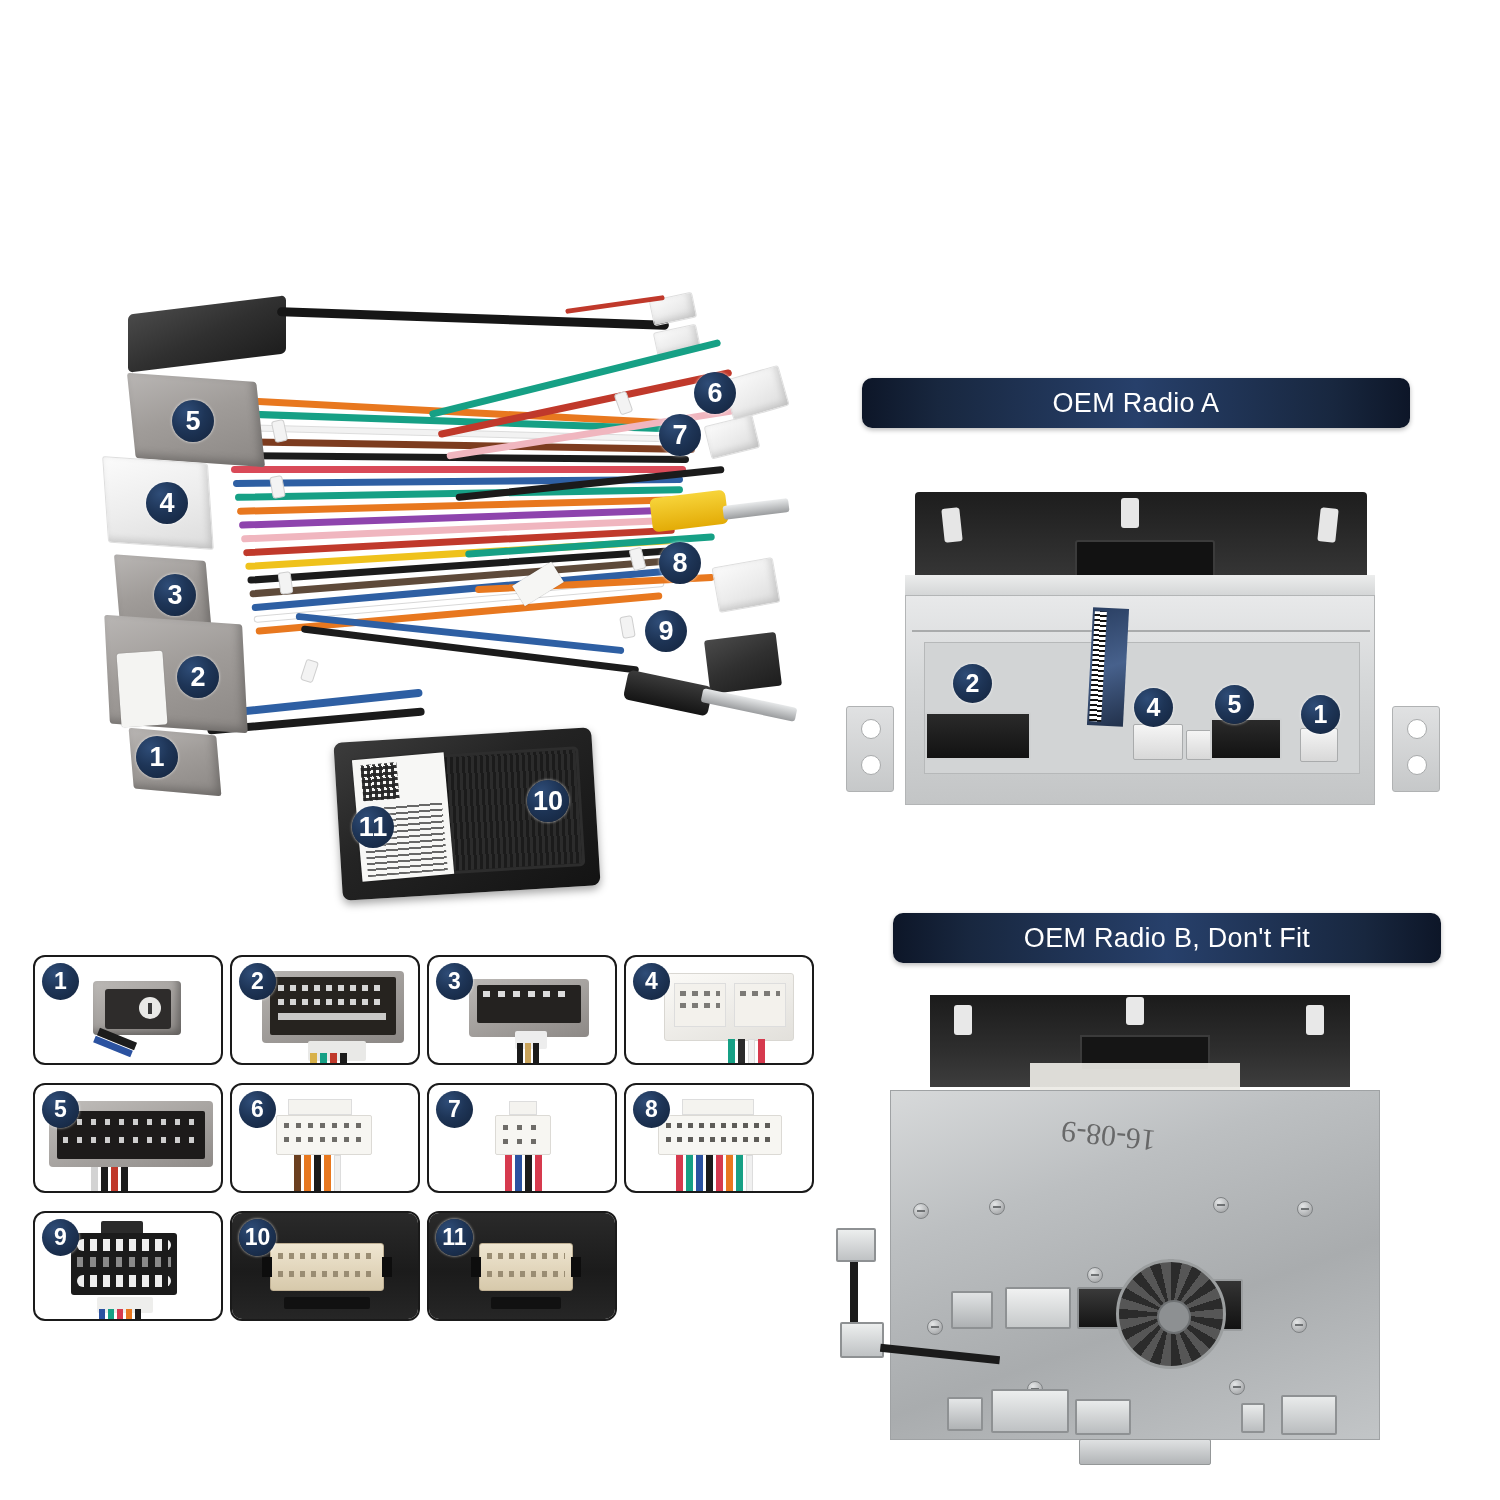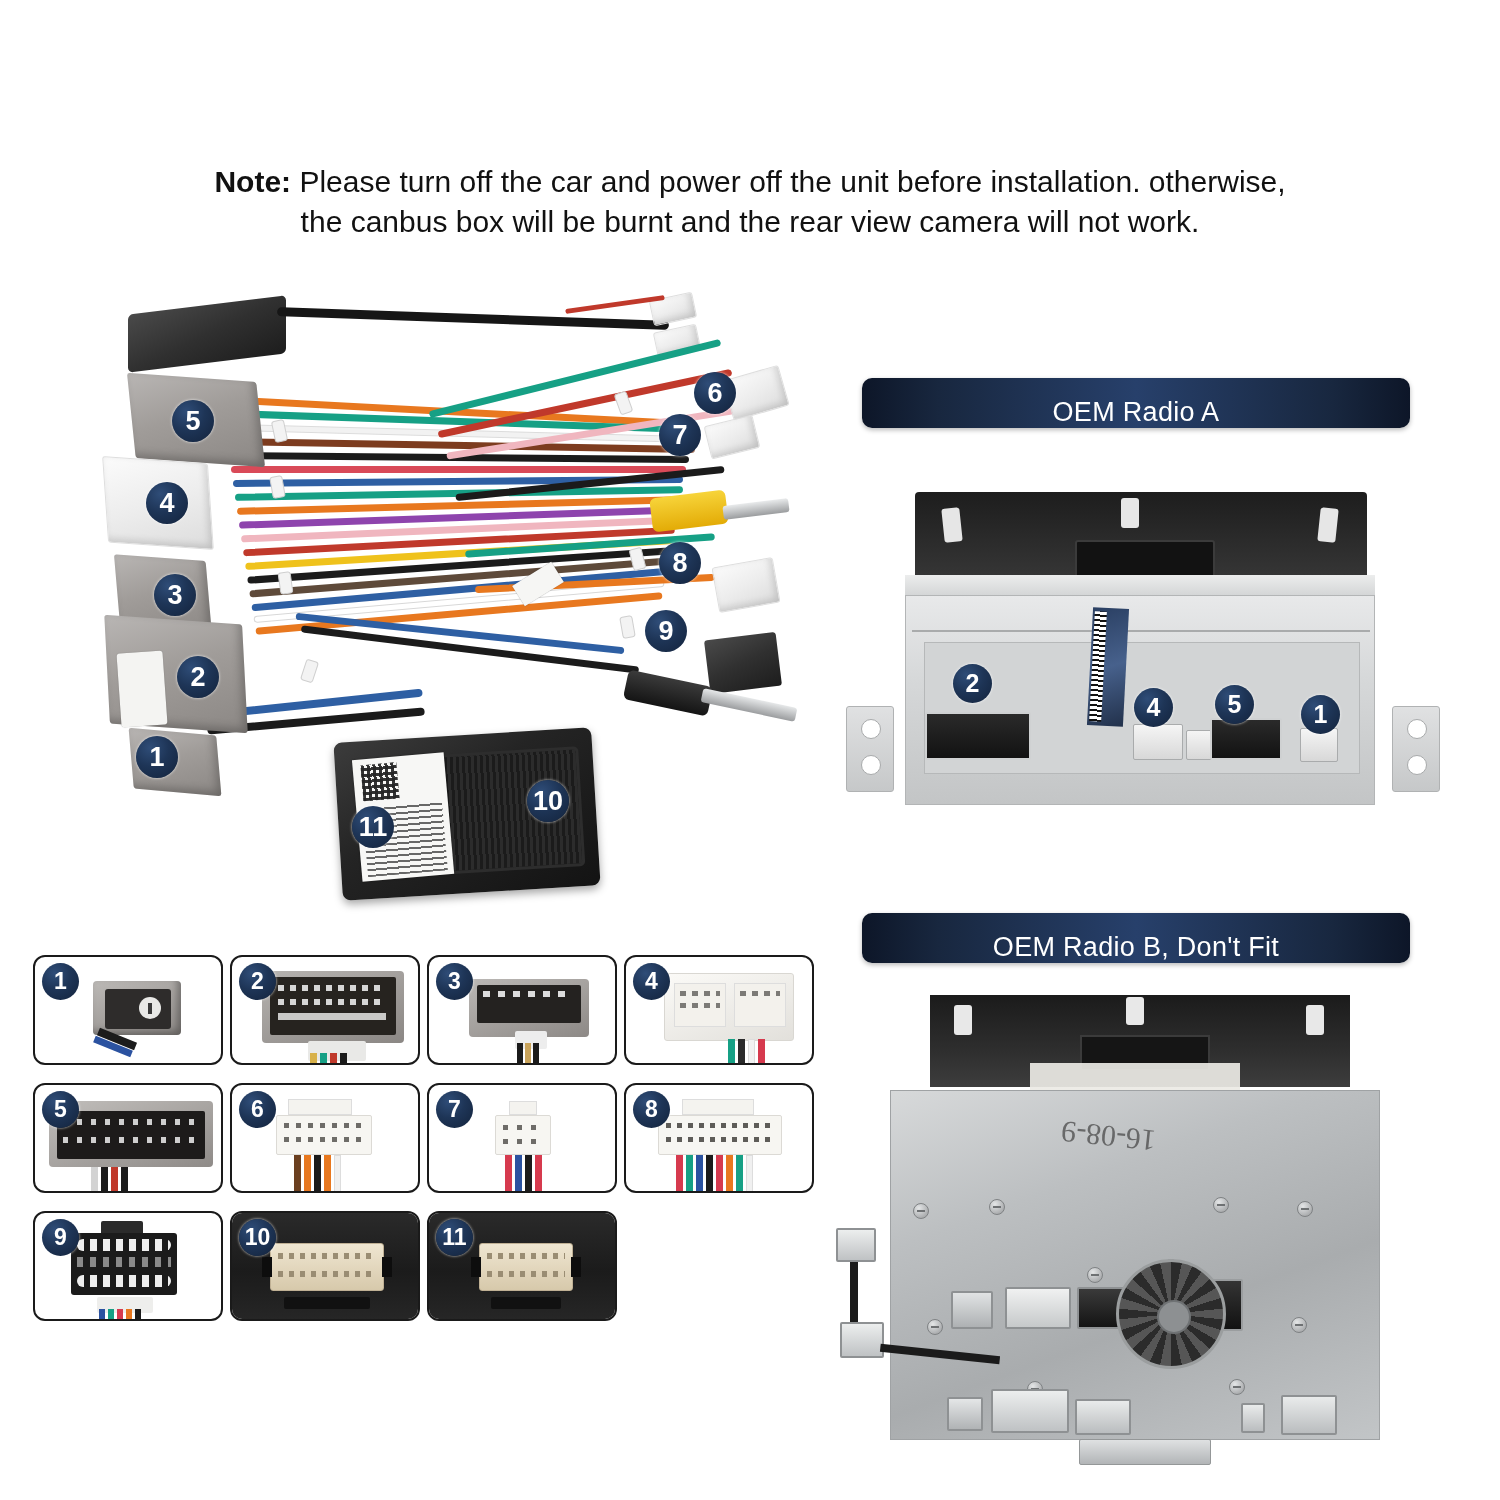--- a/index.html
+++ b/index.html
@@ -34,21 +34,21 @@
     z-index:40; user-select:none;
   }
   .badge.b-lg { width:42px; height:42px; font-size:27px; }
   .badge.b-md { width:39px; height:39px; font-size:25px; }
   .badge.b-sm { width:37px; height:37px; font-size:23px; }
 
   
   .banner {
     position:absolute; height:50px; border-radius:10px;
     background:linear-gradient(90deg,#0d1628 0%, #18273f 14%, #27406b 50%, #18273f 86%, #0d1628 100%);
-    color:#fff; font-size:27px; display:flex; align-items:flex-end;
+    color:#fff; font-size:27px; display:flex; align-items:center;
     justify-content:center; letter-spacing:.3px;
     box-shadow:0 2px 5px rgba(0,0,0,.28);
   }
 
   
   #harness { position:absolute; left:95px; top:280px; width:700px; height:630px; }
   .wire { position:absolute; border-radius:40px; }
   .conn { position:absolute; border-radius:3px; }
   .tie { position:absolute; width:13px; height:22px; background:#f3f3f3;
          border:1px solid #cfcfcf; border-radius:3px; }
@@ -159,25 +159,20 @@
   }
   .b-cable {
     position:absolute; left:836px; top:1228px; width:72px; height:130px;
   }
 </style>
 </head>
 <body>
 
 <div id="page">
 
-  <div class="note">
-    <b>Note:</b>
-    <span>Please turn off the car and power off the unit before installation. otherwise,</span><br>
-    <span>the canbus box will be burnt and the rear view camera will not work.</span>
-  </div>
 
   <div id="harness">
 
     <div class="conn plug-dark" style="left:33px;top:25px;width:158px;height:58px;transform:skewY(-7deg);border-radius:5px;"></div>
     <div class="wire" style="left:182px;top:34px;width:392px;height:9px;background:#161616;transform:rotate(2deg);"></div>
     <div class="conn plug-white" style="left:556px;top:16px;width:44px;height:26px;transform:rotate(-12deg);"></div>
     <div class="conn plug-white" style="left:560px;top:48px;width:44px;height:26px;transform:rotate(-12deg);"></div>
     <div class="wire" style="left:470px;top:22px;width:100px;height:5px;background:#c0392b;transform:rotate(-8deg);"></div>
 
     <div>
@@ -495,21 +490,21 @@
     <div class="port port-white" style="left:1186px;top:730px;width:26px;height:30px;"></div>
     <div class="port port-dark" style="left:1210px;top:718px;width:72px;height:42px;"></div>
     <div class="port port-white" style="left:1300px;top:728px;width:38px;height:34px;"></div>
   </div>
 
   <div class="badge b-md" style="left:953px;top:664px;">2</div>
   <div class="badge b-md" style="left:1134px;top:688px;">4</div>
   <div class="badge b-md" style="left:1215px;top:685px;">5</div>
   <div class="badge b-md" style="left:1301px;top:695px;">1</div>
 
-  <div class="banner" style="left:862px;top:913px;width:548px;">
+  <div class="banner" style="left:893px;top:913px;width:548px;">
     <span>OEM Radio B, Don't Fit</span>
   </div>
 
   <div>
     <div class="radio-b-top">
       <div style="position:absolute;left:24px;top:10px;width:18px;height:30px;background:#e8e8e8;border-radius:3px;"></div>
       <div style="position:absolute;left:196px;top:2px;width:18px;height:28px;background:#e8e8e8;border-radius:3px;"></div>
       <div style="position:absolute;left:376px;top:10px;width:18px;height:30px;background:#e8e8e8;border-radius:3px;"></div>
       <div style="position:absolute;left:150px;top:40px;width:130px;height:36px;background:#151515;border:2px solid #3b3b3b;"></div>
     </div>

